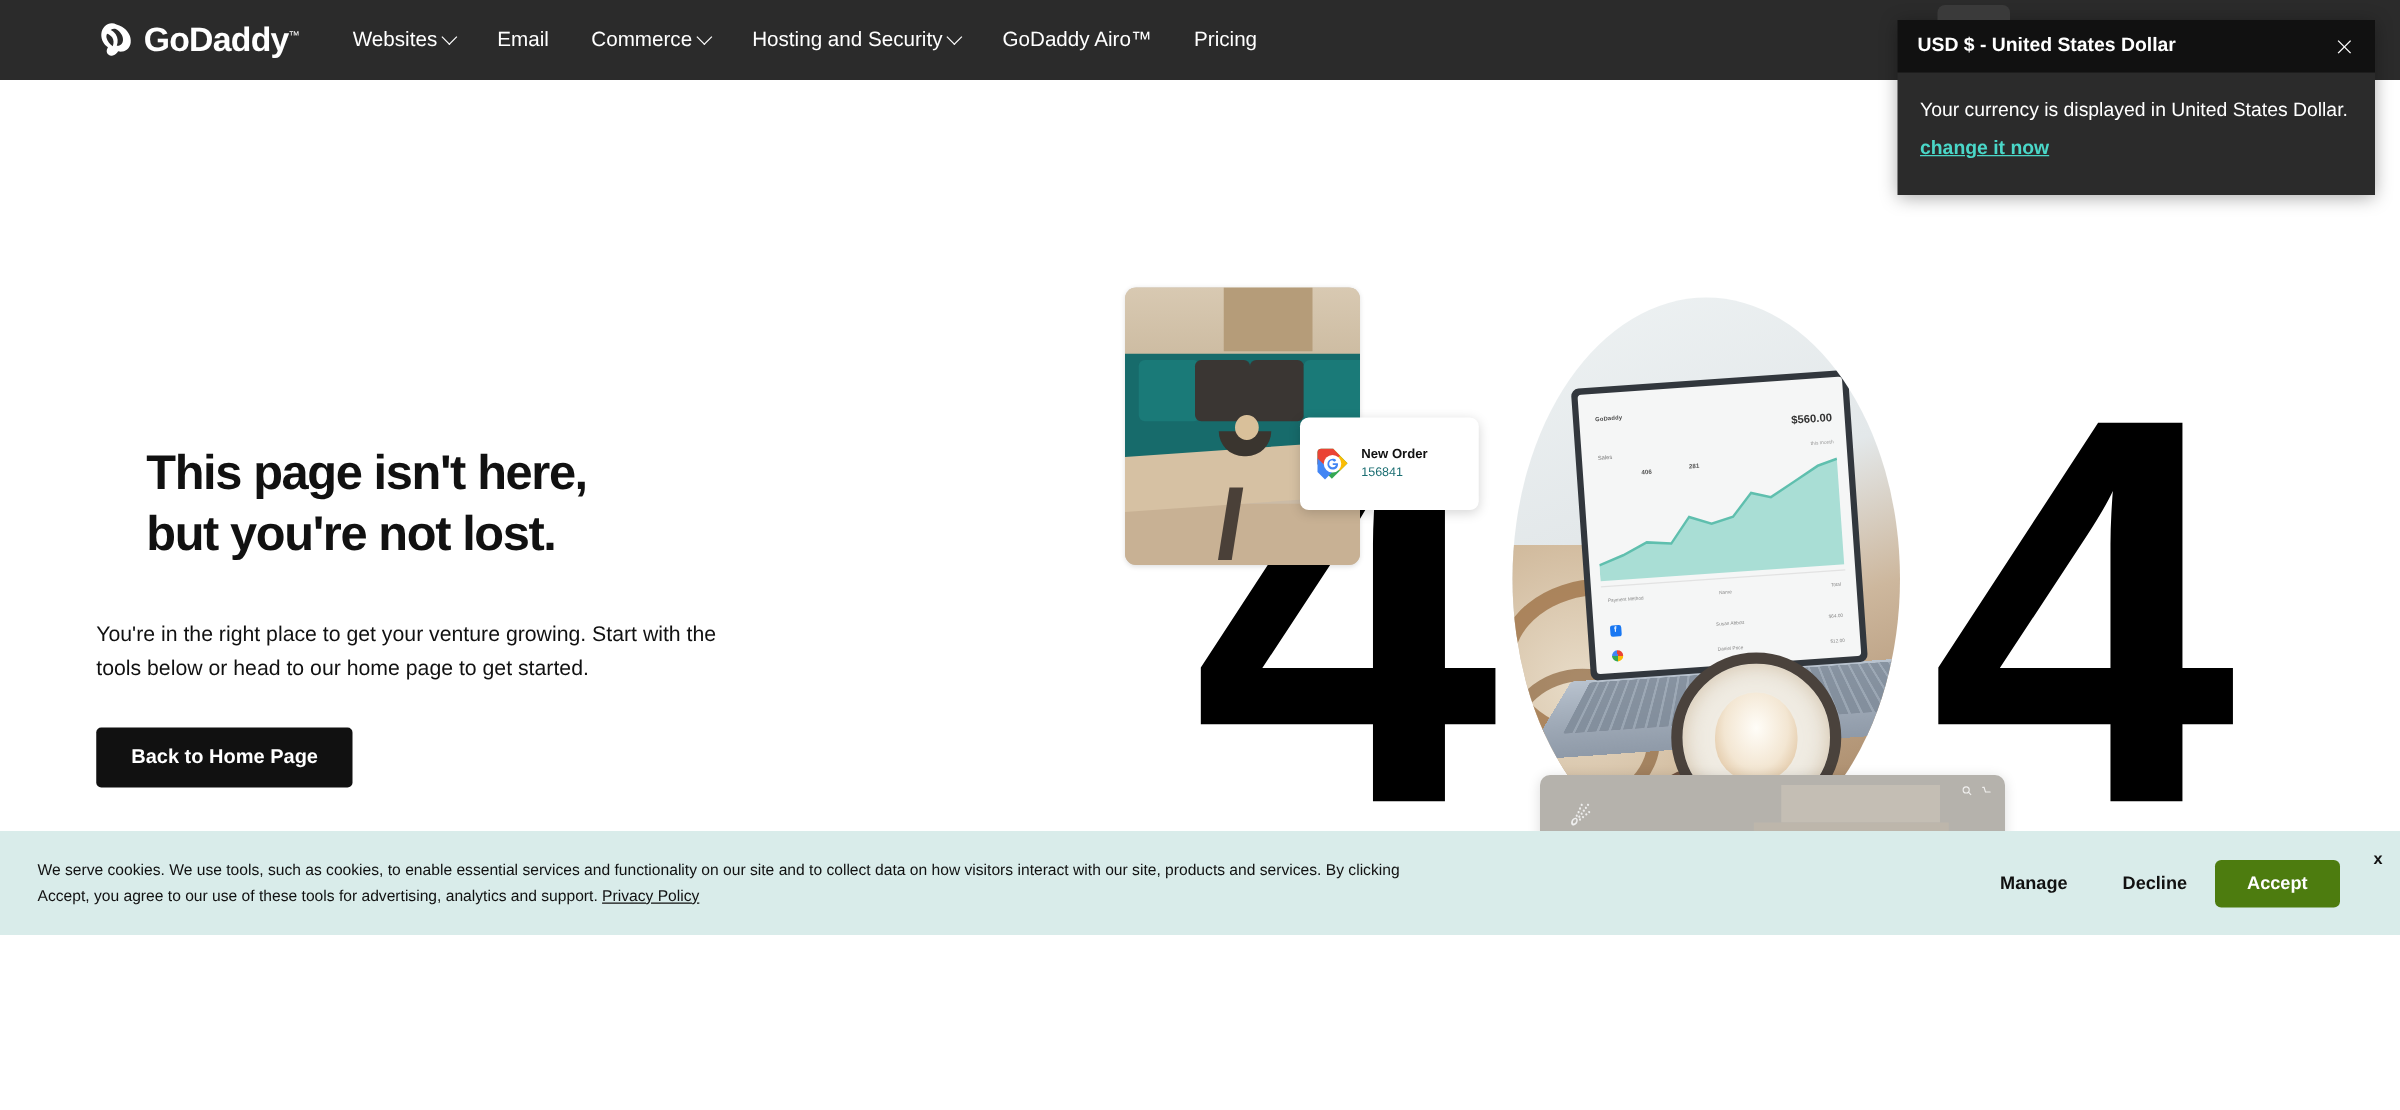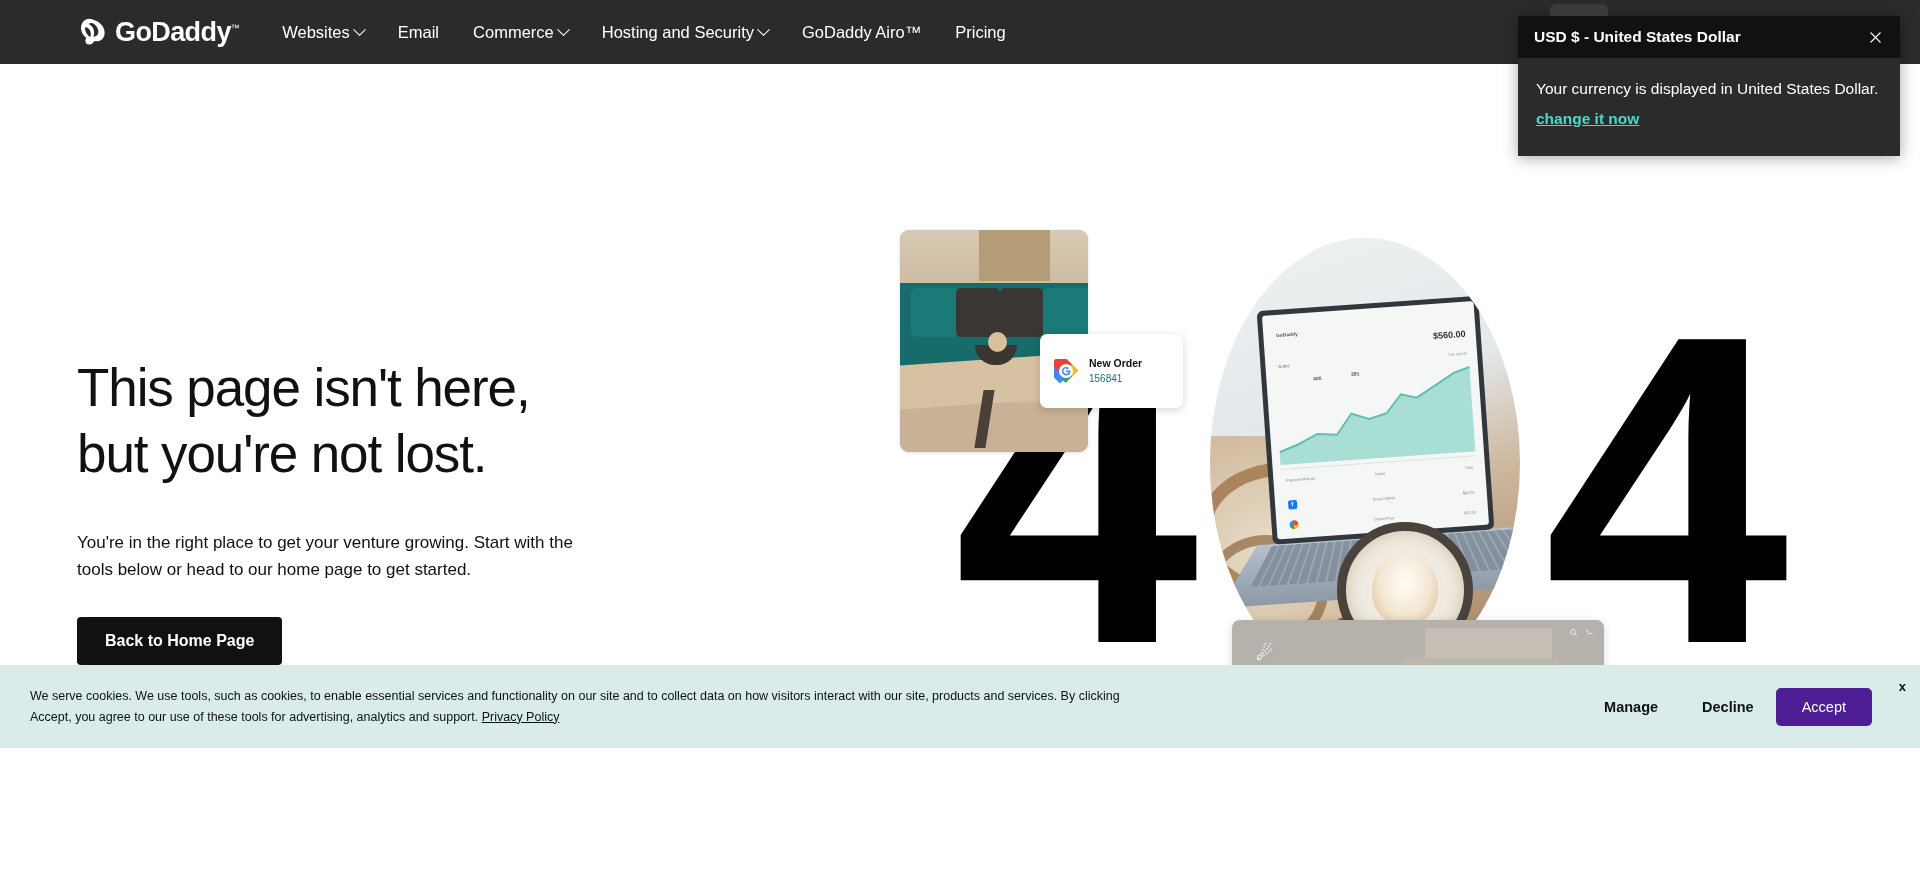--- a/index.html
+++ b/index.html
@@ -92,22 +92,22 @@
     padding: 16px 18px 22px 18px;
     color: #ffffff; font-size: 15.5px; line-height: 1.95;
   }
   .currency-link {
     color: #4ad7c8; text-decoration: underline; cursor: pointer; font-weight: 700;
   }
 
   
   .copy { position: absolute; left: 77px; top: 355px; width: 620px; }
   .headline {
-    font-size: 53px; font-weight: 400; color: #111111;
-    line-height: 1.25; letter-spacing: -1.1px;
+    font-size: 39px; font-weight: 700; color: #111111;
+    line-height: 1.25; letter-spacing: -1.1px; margin-left: 40px;
   }
   .subcopy {
     margin-top: 41px;
     font-size: 17px; color: #111111; line-height: 1.62; max-width: 500px;
   }
   .cta {
     margin-top: 33px;
     display: inline-flex; align-items: center; justify-content: center;
     height: 48px; padding: 0 28px;
     background: #111111; color: #ffffff;
@@ -285,22 +285,22 @@
     font-size: 12.5px; color: #111111; line-height: 1.65;
   }
   .cookie-link { color: #111111; text-decoration: underline; cursor: pointer; }
   .cookie-actions { display: flex; align-items: center; gap: 0; margin-left: auto; margin-right: 48px; }
   .cookie-btn {
     background: transparent; border: none; cursor: pointer;
     font-size: 14.5px; font-weight: 700; color: #111111;
     padding: 10px 22px; font-family: "Liberation Sans", sans-serif;
   }
   .cookie-accept {
-    background: #4c1d95; color: #ffffff; border-radius: 5px;
-    padding: 11px 26px; font-size: 14.5px; font-weight: 400;
+    background: #4d7c0f; color: #ffffff; border-radius: 5px;
+    padding: 11px 26px; font-size: 14.5px; font-weight: 700;
     border: none; cursor: pointer; font-family: "Liberation Sans", sans-serif;
   }
   .cookie-x {
     position: absolute; right: 14px; top: 14px;
     font-size: 13px; font-weight: 700; color: #111; cursor: pointer;
     font-family: "Liberation Sans", sans-serif;
   }
 </style>
 </head>
 <body>

